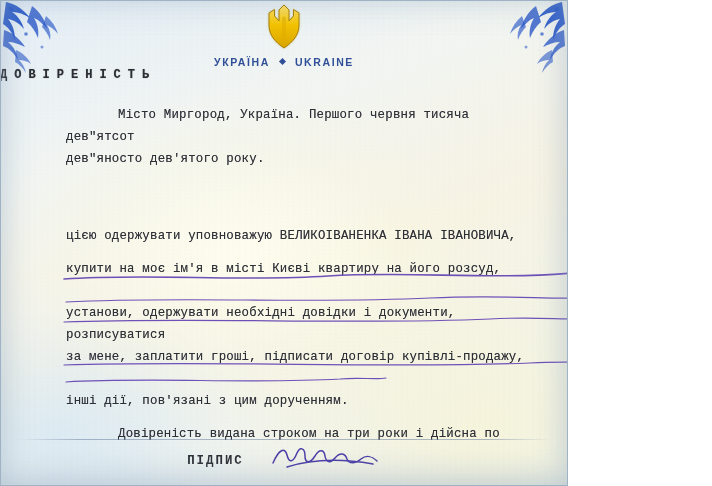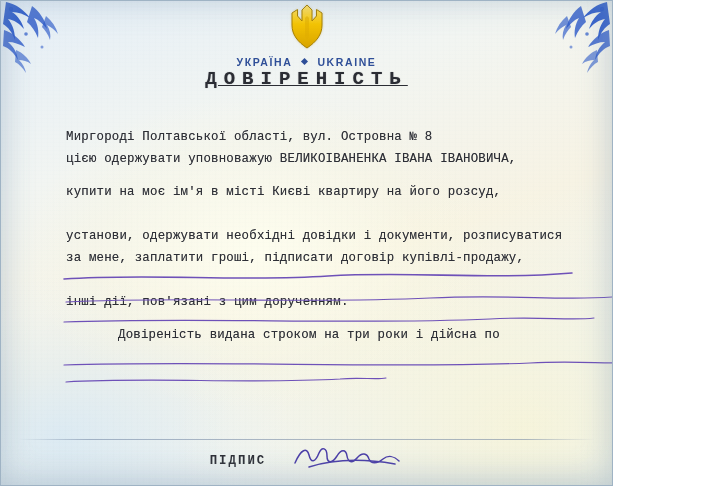--- a/index.html
+++ b/index.html
@@ -2,21 +2,21 @@
 <html><head>
 <meta charset="utf-8">
 <style>
   html, body {
     margin: 0;
     padding: 0;
     background: #ffffff;
   }
   #page {
     position: relative;
-    width: 613px;
+    width: 568px;
     height: 486px;
     overflow: hidden;
     background: #eef3f6;
     font-family: "Liberation Sans", sans-serif;
   }
   
   .paper {
     position: absolute;
     inset: 0;
     background:
@@ -76,28 +76,27 @@
     transform: rotate(45deg);
     position: relative;
     top: -2px;
   }
 
   
   .doc-title {
     position: absolute;
     left: 0; right: 0;
     top: 68px;
-    text-align: center;
+    text-align: left;
     font-family: "Liberation Mono", monospace;
-    font-size: 19px;
+    font-size: 12px;
     font-weight: 700;
     letter-spacing: 7px;
     color: #2b2d34;
     text-shadow: 0 0 1px rgba(60,60,70,.55);
-    text-decoration: underline;
   }
   .body {
     position: absolute;
     left: 66px;
     right: 30px;
     top: 104px;
     font-family: "Liberation Mono", monospace;
     font-size: 12.4px;
     line-height: 22px;
     color: #2d2f36;
@@ -206,24 +205,28 @@
       <span>УКРАЇНА</span>
       <span class="bullet"></span>
       <span>UKRAINE</span>
     </div>
   </div>
 
   <div class="doc-title">ДОВІРЕНІСТЬ</div>
 
   <div class="body">
 
-
     <p class="para gap-md">
-      <br>
-      <span>Миргороді Полтавської області, вул. Островна № 8</span><br>
+      <span class="indent">Місто Миргород, Україна. Першого червня тисяча дев"ятсот</span><br>
+      <span>дев"яносто дев'ятого року.</span>
+    </p>
+
+    <p class="para gap-md">
+      <br>
+      <br>
       <span>цією одержувати уповноважую ВЕЛИКОІВАНЕНКА ІВАНА ІВАНОВИЧА,</span><br>
     </p>
 
     <p class="para gap-md">
       <span>купити на моє ім'я  в місті Києві квартиру на його розсуд,</span><br>
       <br>
       <span>установи, одержувати необхідні довідки і документи, розписуватися</span><br>
       <span>за мене, заплатити гроші,  підписати договір купівлі-продажу,</span><br>
       <br>
       <span>інші дії, пов'язані з цим дорученням.</span>

